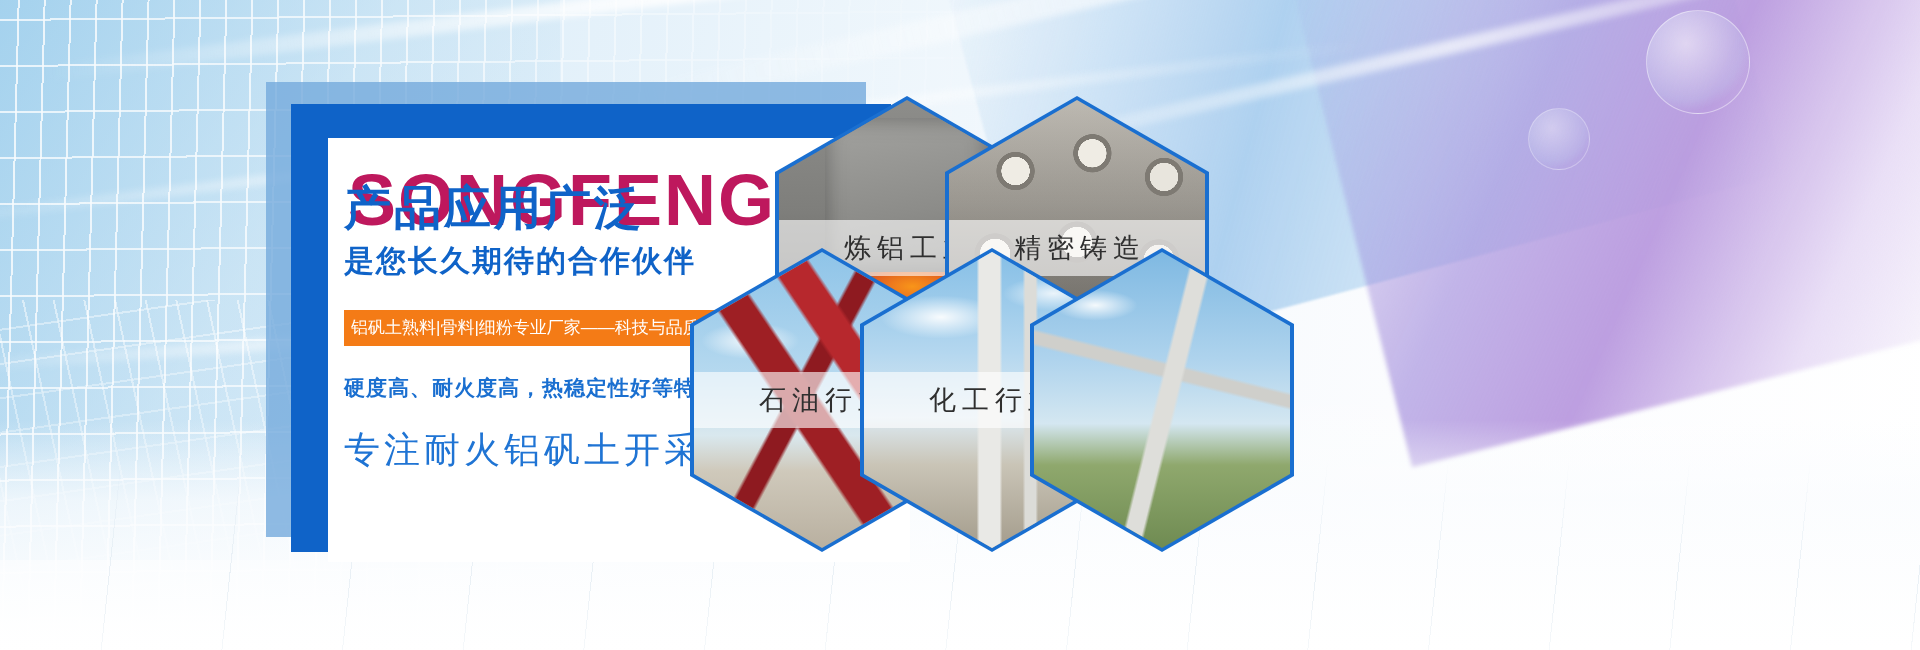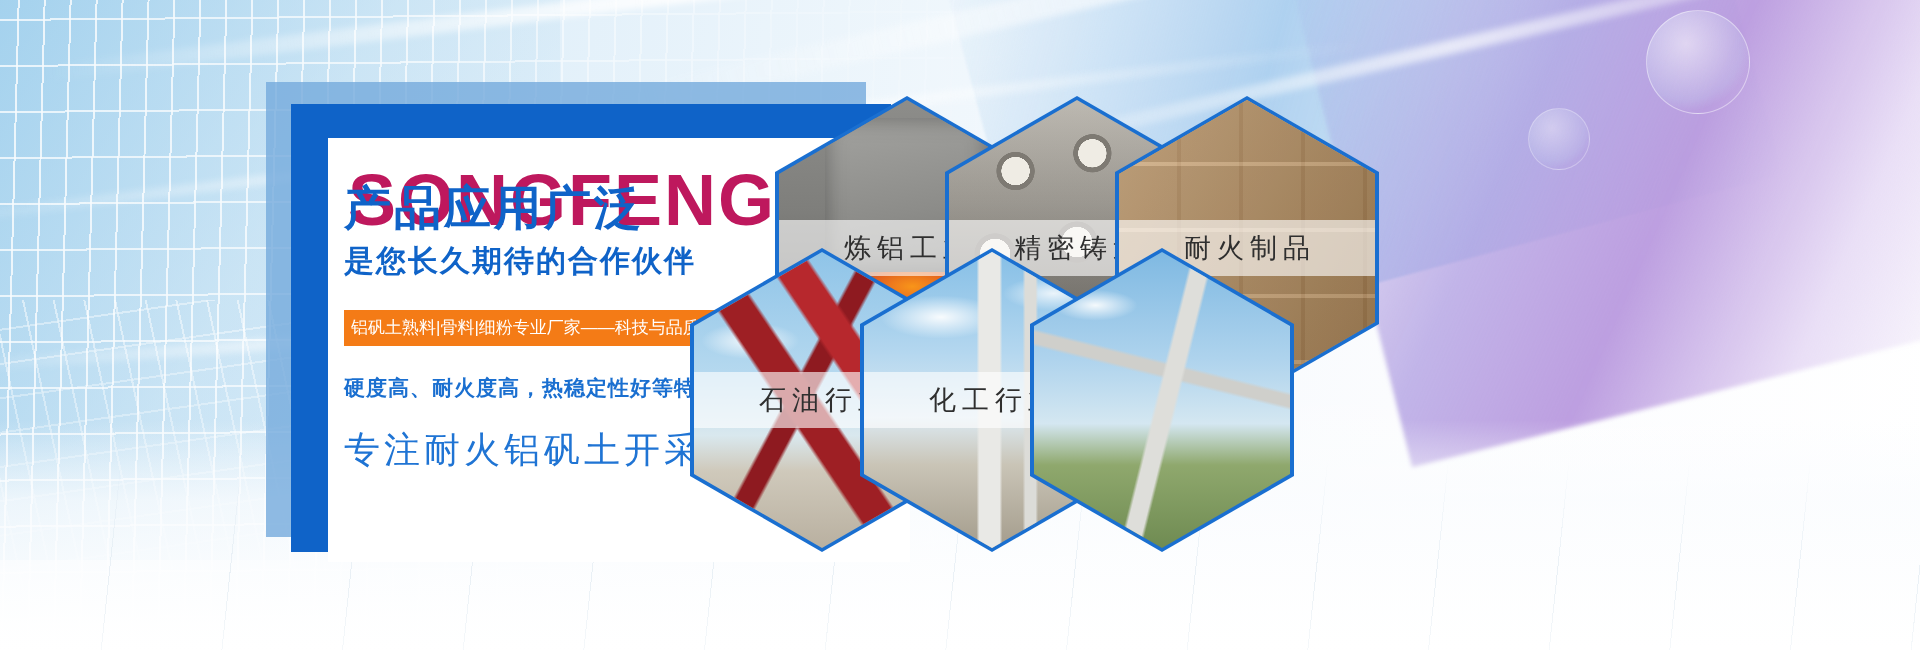--- a/index.html
+++ b/index.html
@@ -269,26 +269,20 @@
       </div>
     </div>
 
     <div class="hex" style="left:945px; top:96px;">
       <div class="hex-in">
         <div class="hex-img ph-cast"></div>
         <div class="hex-label">精密铸造</div>
       </div>
     </div>
 
-    <div class="hex" style="left:1115px; top:96px;">
-      <div class="hex-in">
-        <div class="hex-img ph-brick"></div>
-        <div class="hex-label">耐火制品</div>
-      </div>
-    </div>
 
     <div class="hex" style="left:690px; top:248px;">
       <div class="hex-in">
         <div class="hex-img ph-oil"></div>
         <div class="hex-label">石油行业</div>
       </div>
     </div>
 
     <div class="hex" style="left:860px; top:248px;">
       <div class="hex-in">

